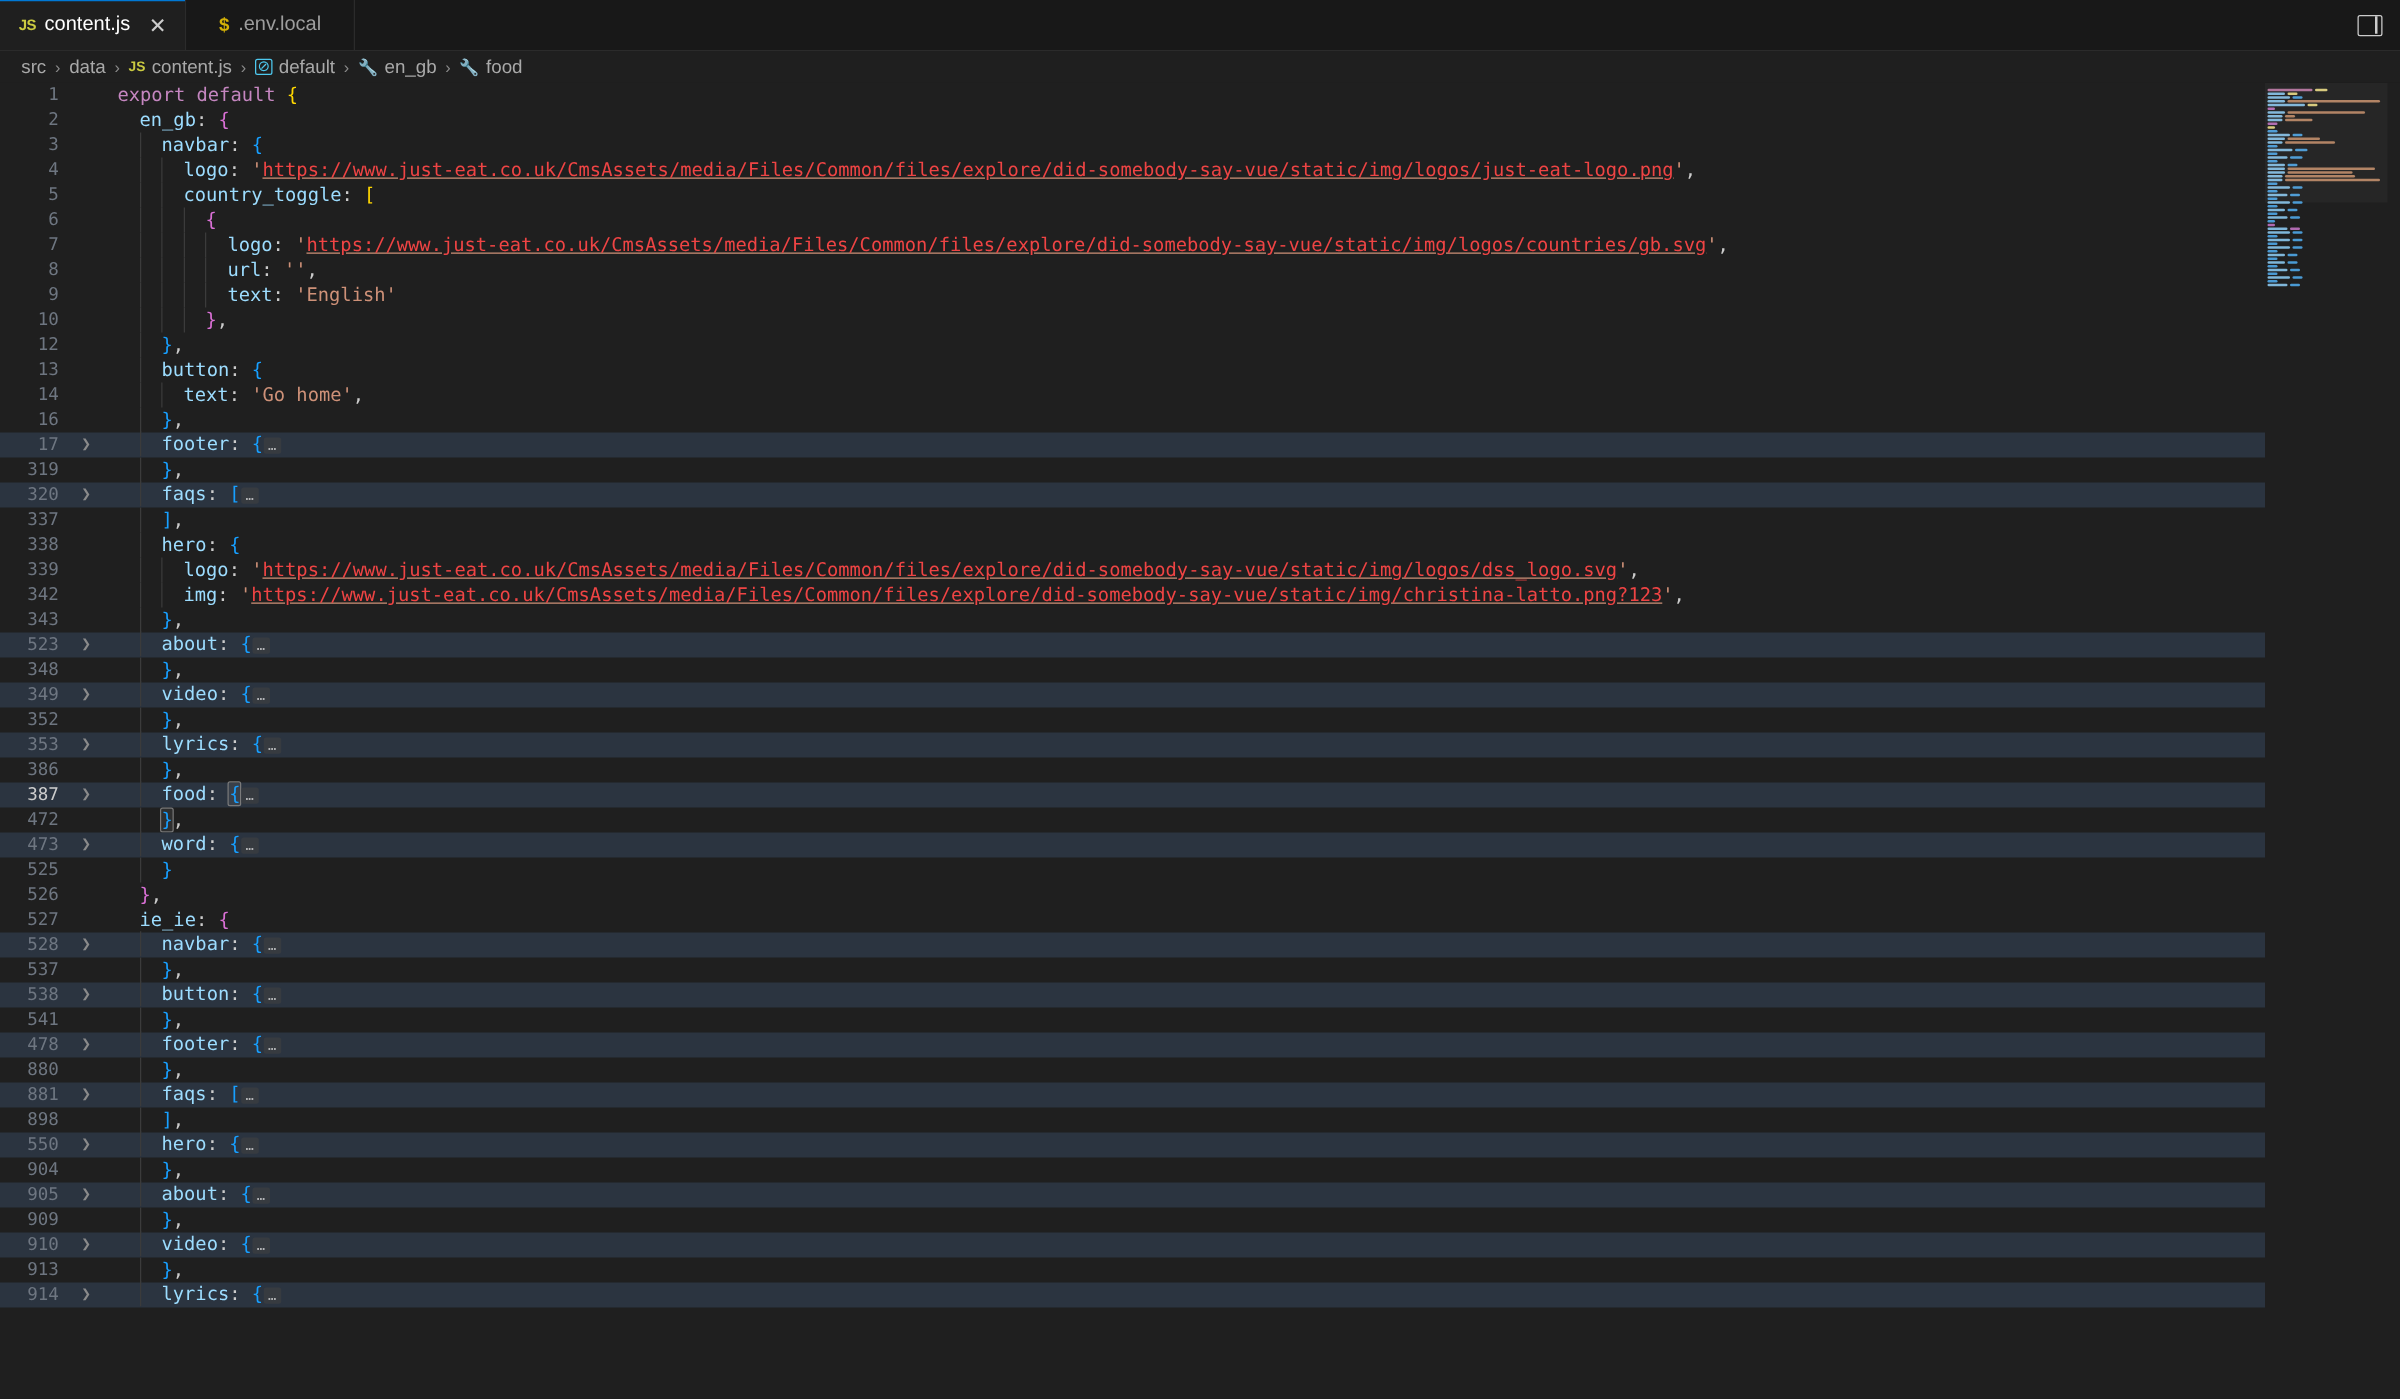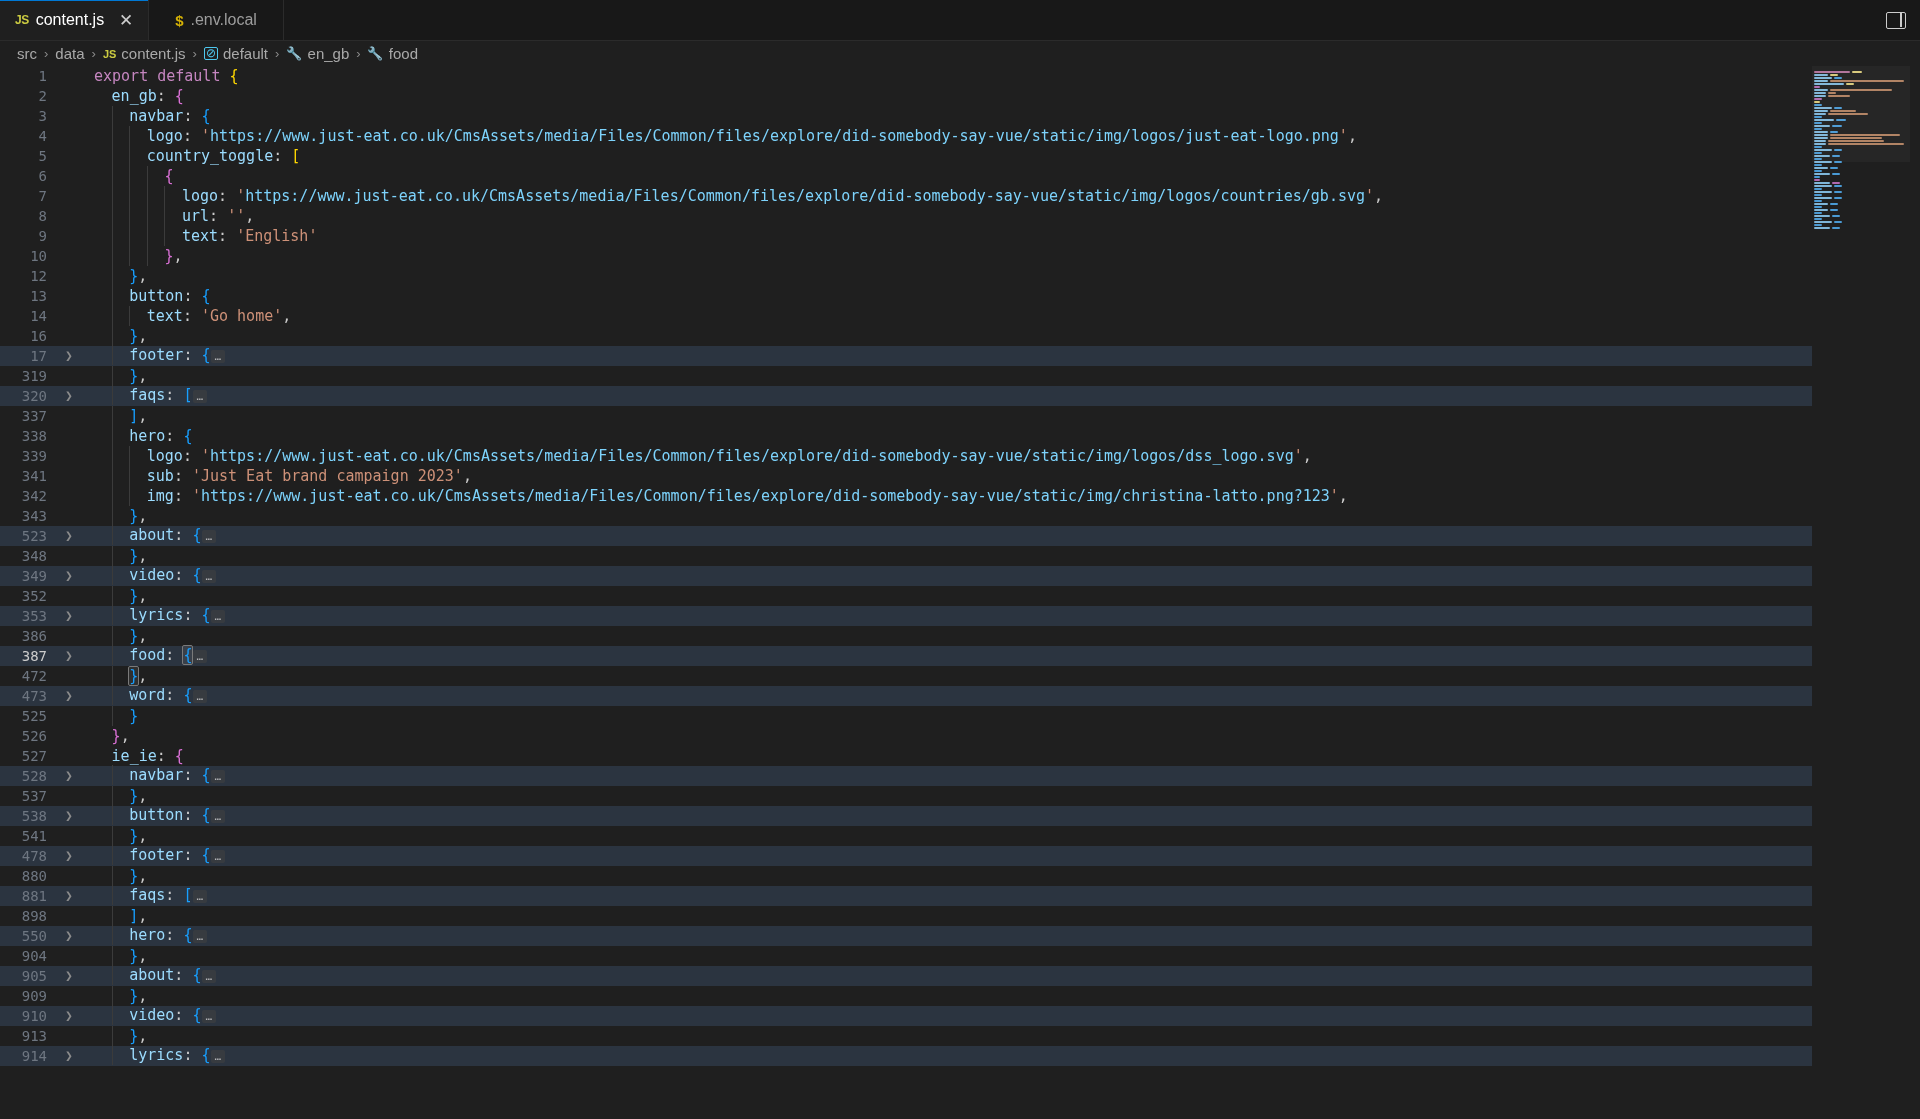--- a/index.html
+++ b/index.html
@@ -84,21 +84,21 @@
   .ig.plain { border-left: 1px solid transparent; }
 
   
   .t-kw   { color: #c586c0; }  
   .t-key  { color: #9cdcfe; }  
   .t-str  { color: #ce9178; }  
   .t-punct{ color: #cccccc; }
   .t-br1  { color: #ffd700; }
   .t-br2  { color: #da70d6; }
   .t-br3  { color: #179fff; }
-  .t-link { color: #7dd3fc; text-decoration-color: #ce9178; }
+  .t-link { color: #ef4444; text-decoration: underline; text-decoration-color: #ce9178; }
   .fold-dots {
     color: #cccccc; background: #3a3d41; border-radius: 2px; padding: 0 3px;
     font-size: 11px; letter-spacing: 1px; opacity: .85; margin-left: 1px;
   }
   .bracket-match {
     outline: 1px solid #7a7a7a; background: rgba(120,120,120,0.18); border-radius: 1px;
   }
 
   
   .minimap {
@@ -183,21 +183,20 @@
         <div class="row"><span class="ln">12</span><span class="fold"></span><span class="code"><span class="ig plain"></span><span class="ig"></span><span class="t-br3">}</span><span class="t-punct">,</span></span></div>
         <div class="row"><span class="ln">13</span><span class="fold"></span><span class="code"><span class="ig plain"></span><span class="ig"></span><span class="t-key">button</span><span class="t-punct">: </span><span class="t-br3">{</span></span></div>
         <div class="row"><span class="ln">14</span><span class="fold"></span><span class="code"><span class="ig plain"></span><span class="ig"></span><span class="ig"></span><span class="t-key">text</span><span class="t-punct">: </span><span class="t-str">'Go home'</span><span class="t-punct">,</span></span></div>
         <div class="row"><span class="ln">16</span><span class="fold"></span><span class="code"><span class="ig plain"></span><span class="ig"></span><span class="t-br3">}</span><span class="t-punct">,</span></span></div>
         <div class="row folded-hl"><span class="ln">17</span><span class="fold">❯</span><span class="code"><span class="ig plain"></span><span class="ig"></span><span class="t-key">footer</span><span class="t-punct">: </span><span class="t-br3">{</span><span class="fold-dots">…</span></span></div>
         <div class="row"><span class="ln">319</span><span class="fold"></span><span class="code"><span class="ig plain"></span><span class="ig"></span><span class="t-br3">}</span><span class="t-punct">,</span></span></div>
         <div class="row folded-hl"><span class="ln">320</span><span class="fold">❯</span><span class="code"><span class="ig plain"></span><span class="ig"></span><span class="t-key">faqs</span><span class="t-punct">: </span><span class="t-br3">[</span><span class="fold-dots">…</span></span></div>
         <div class="row"><span class="ln">337</span><span class="fold"></span><span class="code"><span class="ig plain"></span><span class="ig"></span><span class="t-br3">]</span><span class="t-punct">,</span></span></div>
         <div class="row"><span class="ln">338</span><span class="fold"></span><span class="code"><span class="ig plain"></span><span class="ig"></span><span class="t-key">hero</span><span class="t-punct">: </span><span class="t-br3">{</span></span></div>
         <div class="row"><span class="ln">339</span><span class="fold"></span><span class="code"><span class="ig plain"></span><span class="ig"></span><span class="ig"></span><span class="t-key">logo</span><span class="t-punct">: </span><span class="t-str">'</span><span class="t-link">https://www.just-eat.co.uk/CmsAssets/media/Files/Common/files/explore/did-somebody-say-vue/static/img/logos/dss_logo.svg</span><span class="t-str">'</span><span class="t-punct">,</span></span></div>
-        <div class="row"><span class="ln">341</span><span class="fold"></span><span class="code"><span class="ig plain"></span><span class="ig"></span><span class="ig"></span><span class="t-key">sub</span><span class="t-punct">: </span><span class="t-str">'Just Eat brand campaign 2023'</span><span class="t-punct">,</span></span></div>
         <div class="row"><span class="ln">342</span><span class="fold"></span><span class="code"><span class="ig plain"></span><span class="ig"></span><span class="ig"></span><span class="t-key">img</span><span class="t-punct">: </span><span class="t-str">'</span><span class="t-link">https://www.just-eat.co.uk/CmsAssets/media/Files/Common/files/explore/did-somebody-say-vue/static/img/christina-latto.png?123</span><span class="t-str">'</span><span class="t-punct">,</span></span></div>
         <div class="row"><span class="ln">343</span><span class="fold"></span><span class="code"><span class="ig plain"></span><span class="ig"></span><span class="t-br3">}</span><span class="t-punct">,</span></span></div>
         <div class="row folded-hl"><span class="ln">523</span><span class="fold">❯</span><span class="code"><span class="ig plain"></span><span class="ig"></span><span class="t-key">about</span><span class="t-punct">: </span><span class="t-br3">{</span><span class="fold-dots">…</span></span></div>
         <div class="row"><span class="ln">348</span><span class="fold"></span><span class="code"><span class="ig plain"></span><span class="ig"></span><span class="t-br3">}</span><span class="t-punct">,</span></span></div>
         <div class="row folded-hl"><span class="ln">349</span><span class="fold">❯</span><span class="code"><span class="ig plain"></span><span class="ig"></span><span class="t-key">video</span><span class="t-punct">: </span><span class="t-br3">{</span><span class="fold-dots">…</span></span></div>
         <div class="row"><span class="ln">352</span><span class="fold"></span><span class="code"><span class="ig plain"></span><span class="ig"></span><span class="t-br3">}</span><span class="t-punct">,</span></span></div>
         <div class="row folded-hl"><span class="ln">353</span><span class="fold">❯</span><span class="code"><span class="ig plain"></span><span class="ig"></span><span class="t-key">lyrics</span><span class="t-punct">: </span><span class="t-br3">{</span><span class="fold-dots">…</span></span></div>
         <div class="row"><span class="ln">386</span><span class="fold"></span><span class="code"><span class="ig plain"></span><span class="ig"></span><span class="t-br3">}</span><span class="t-punct">,</span></span></div>
         <div class="row folded-hl cursorline"><span class="ln">387</span><span class="fold">❯</span><span class="code"><span class="ig plain"></span><span class="ig"></span><span class="t-key">food</span><span class="t-punct">: </span><span class="t-br3 bracket-match">{</span><span class="fold-dots">…</span></span></div>
         <div class="row"><span class="ln">472</span><span class="fold"></span><span class="code"><span class="ig plain"></span><span class="ig"></span><span class="t-br3 bracket-match">}</span><span class="t-punct">,</span></span></div>

